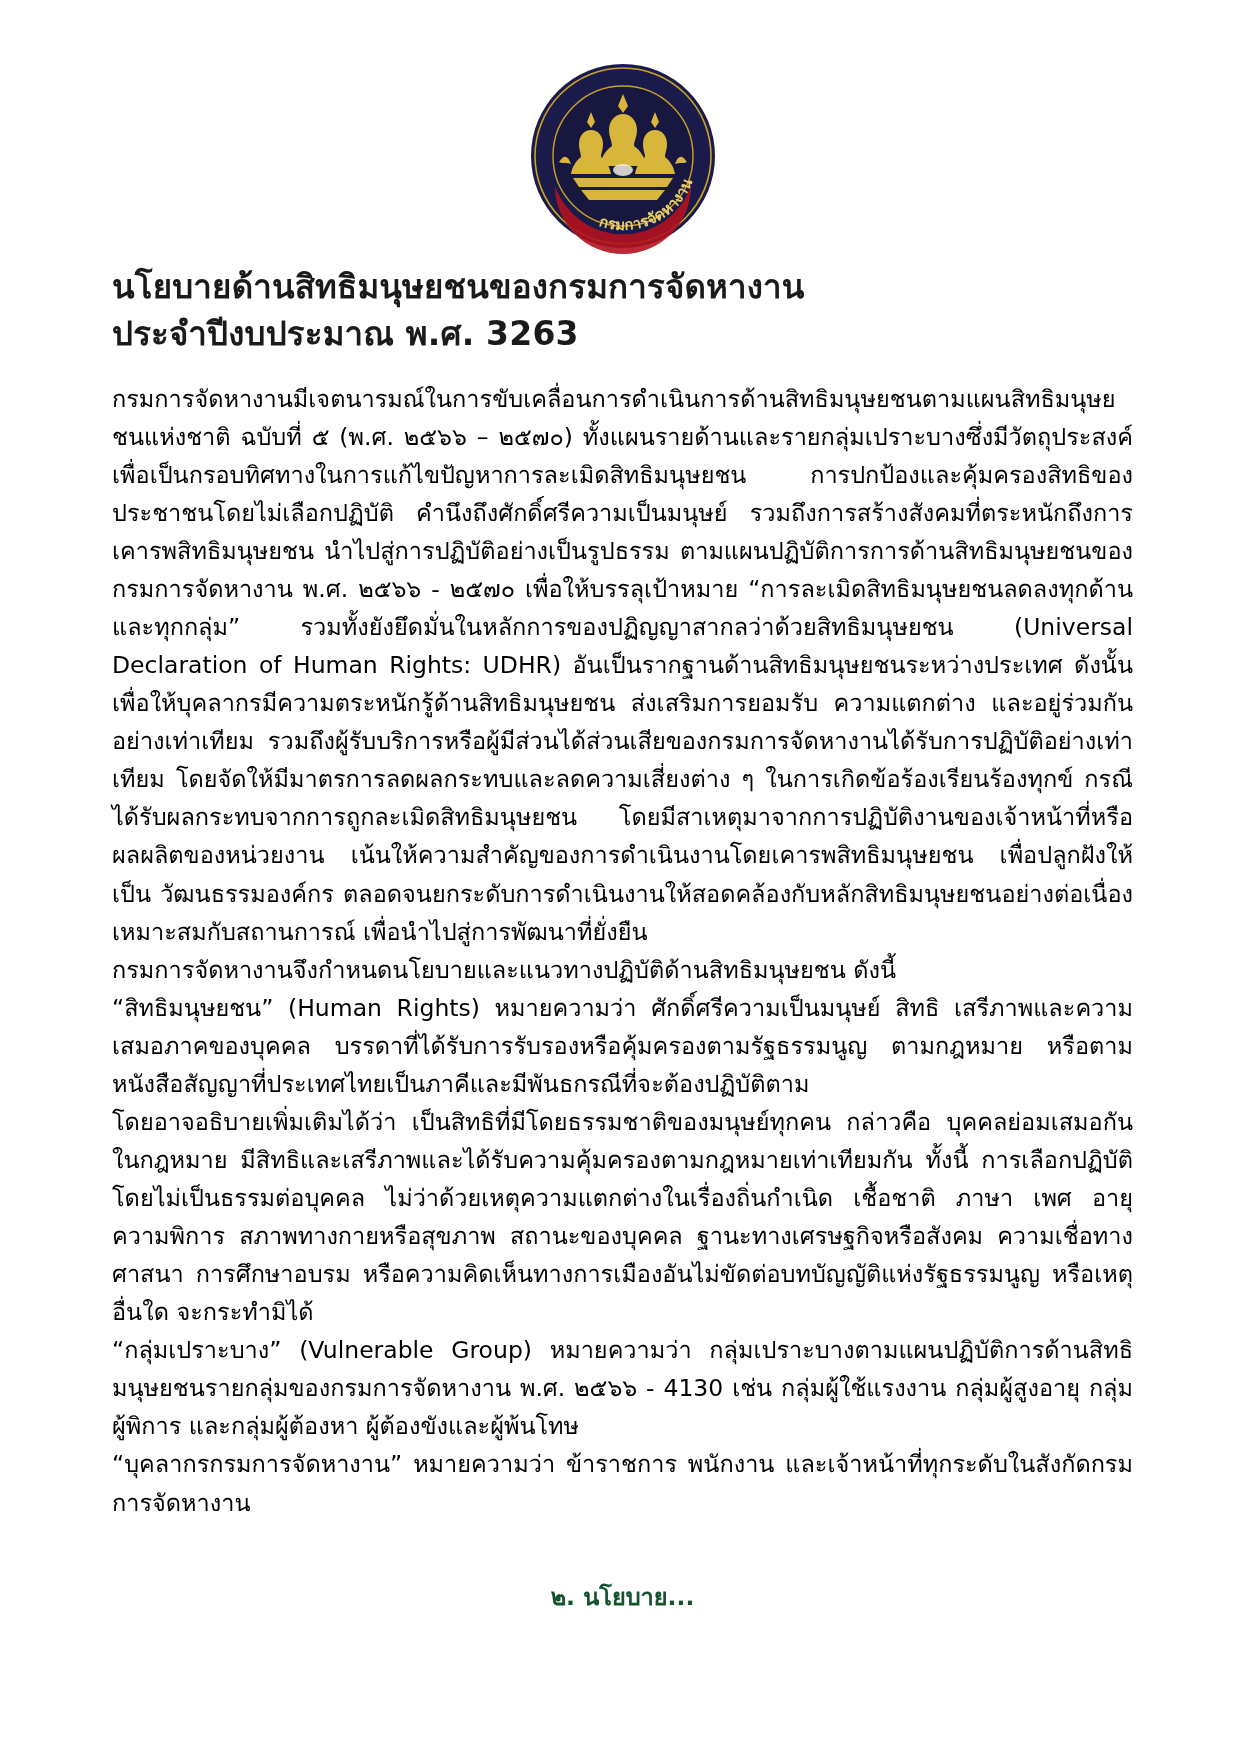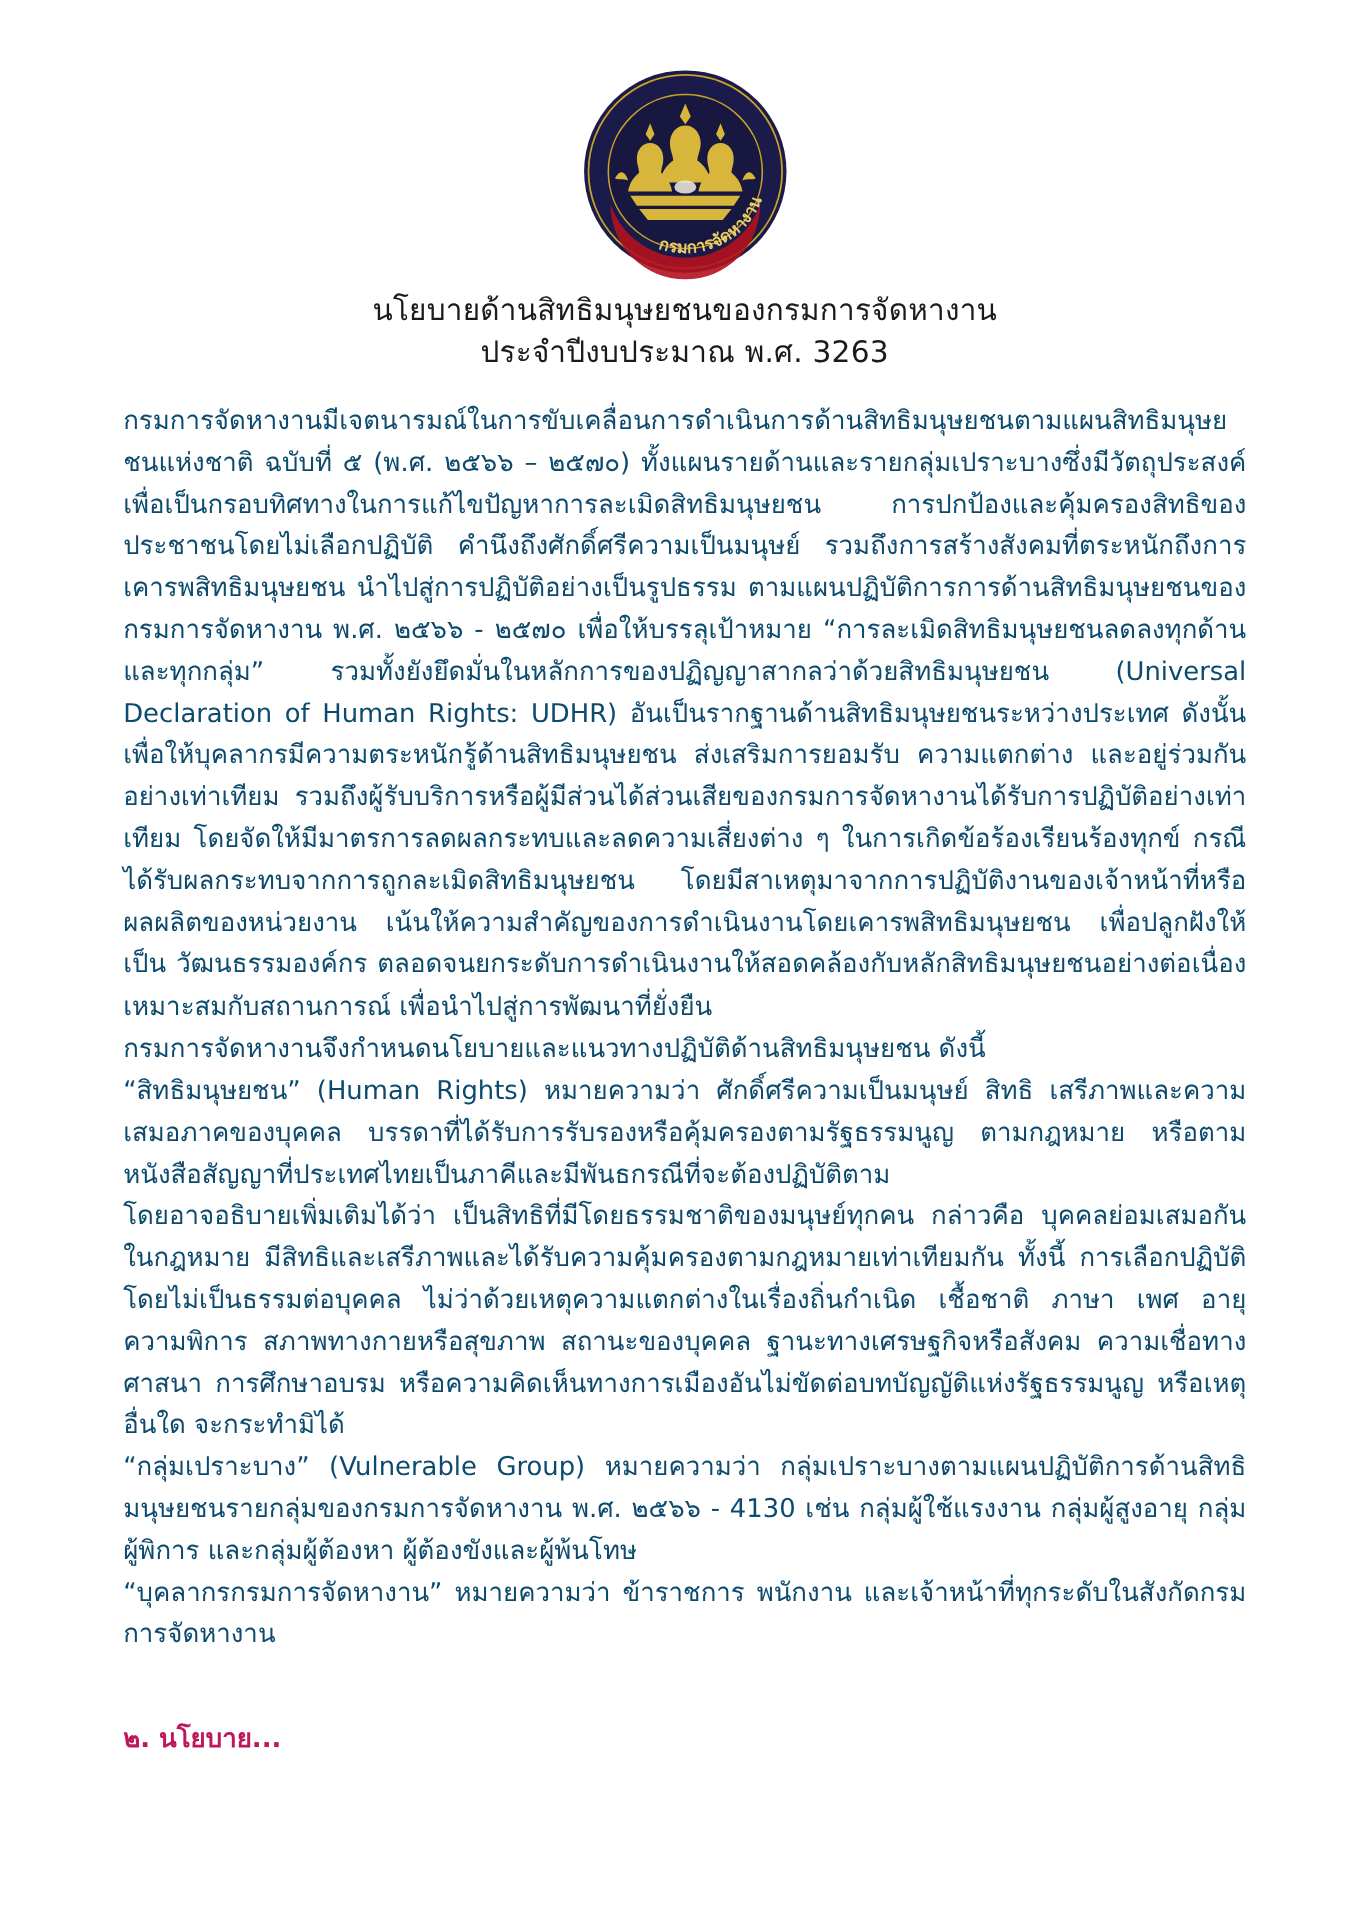--- a/index.html
+++ b/index.html
@@ -32,58 +32,58 @@
   }
   .emblem {
     position: relative;
     width: 196px;
     height: 196px;
   }
   .emblem svg { display: block; }
 
   
   .doc-title {
-    text-align: center;
-    font-size: 27px;
-    font-weight: normal;
+    text-align: left;
+    font-size: 33px;
+    font-weight: bold;
     line-height: 1.42;
     letter-spacing: 0.2px;
     margin: 0;
     color: #1a1a1a;
   }
   .doc-title .line2 { display: block; }
 
   
   .body-text {
     margin-top: 22px;
     font-size: 23.5px;
     line-height: 1.62;
     text-align: justify;
     text-justify: inter-word;
-    color: #0c4a6e;
+    color: #000000;
   }
   .body-text p {
     margin: 0;
     text-indent: 0;
   }
   .p-indent { text-indent: 74px; }
   .p-indent-lg { text-indent: 96px; }
 
   .section-head {
     font-weight: bold;
     text-indent: 74px;
     margin-top: 2px;
   }
 
   .footer-note {
     margin-top: 56px;
-    text-align: left;
+    text-align: center;
     font-size: 23.5px;
     font-weight: bold;
-    color: #be185d;
+    color: #14532d;
   }
 
   
   .mt2 { margin-top: 2px; }
 </style>
 </head>
 <body>
 
 <div class="page">
 

